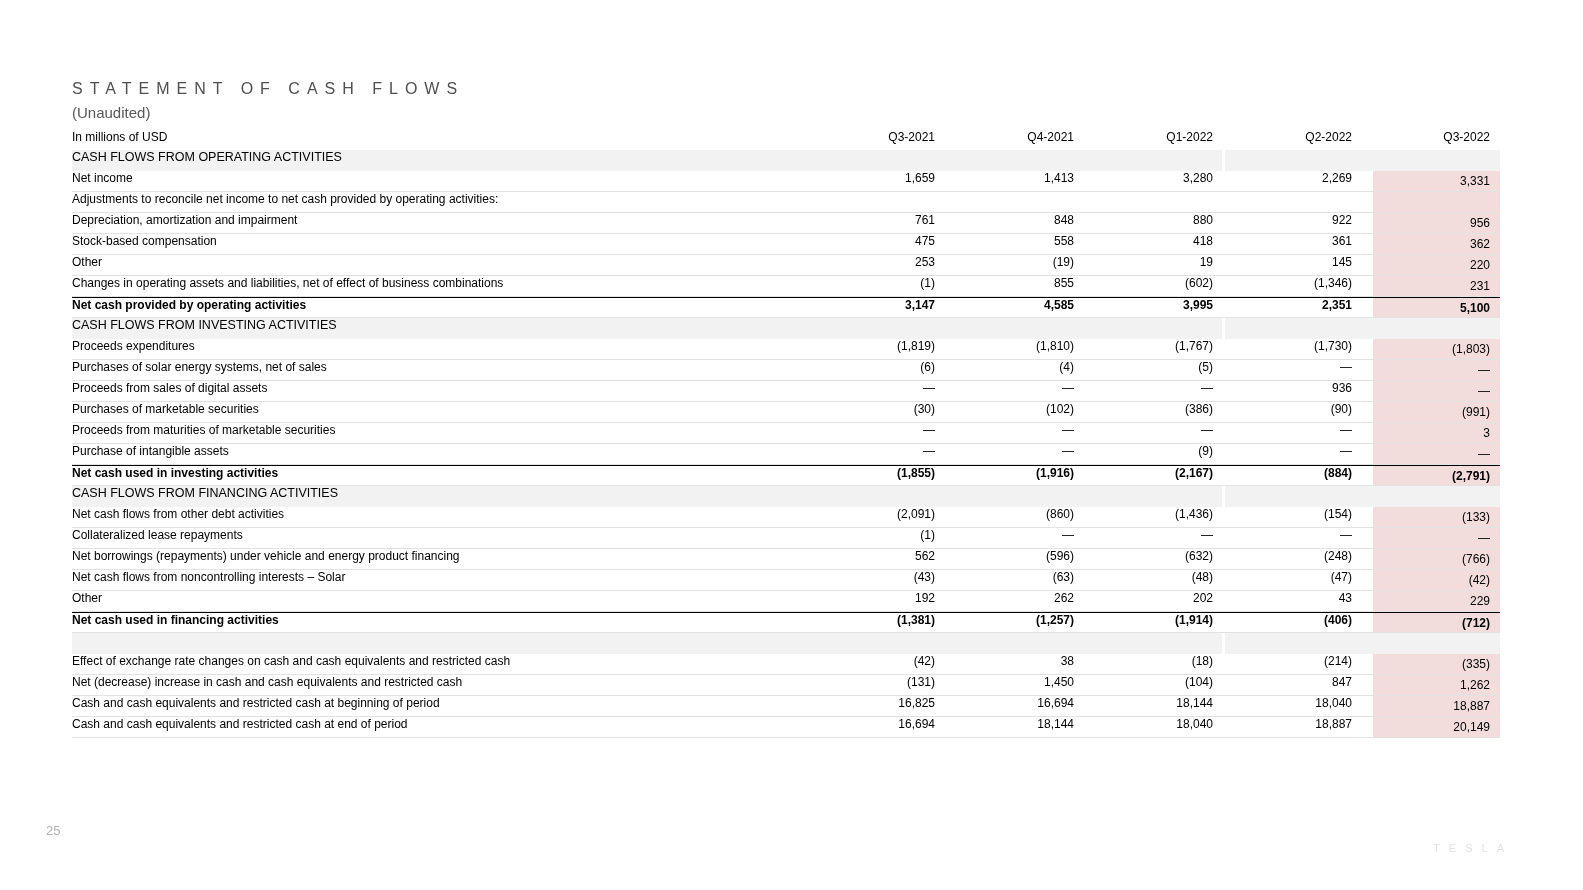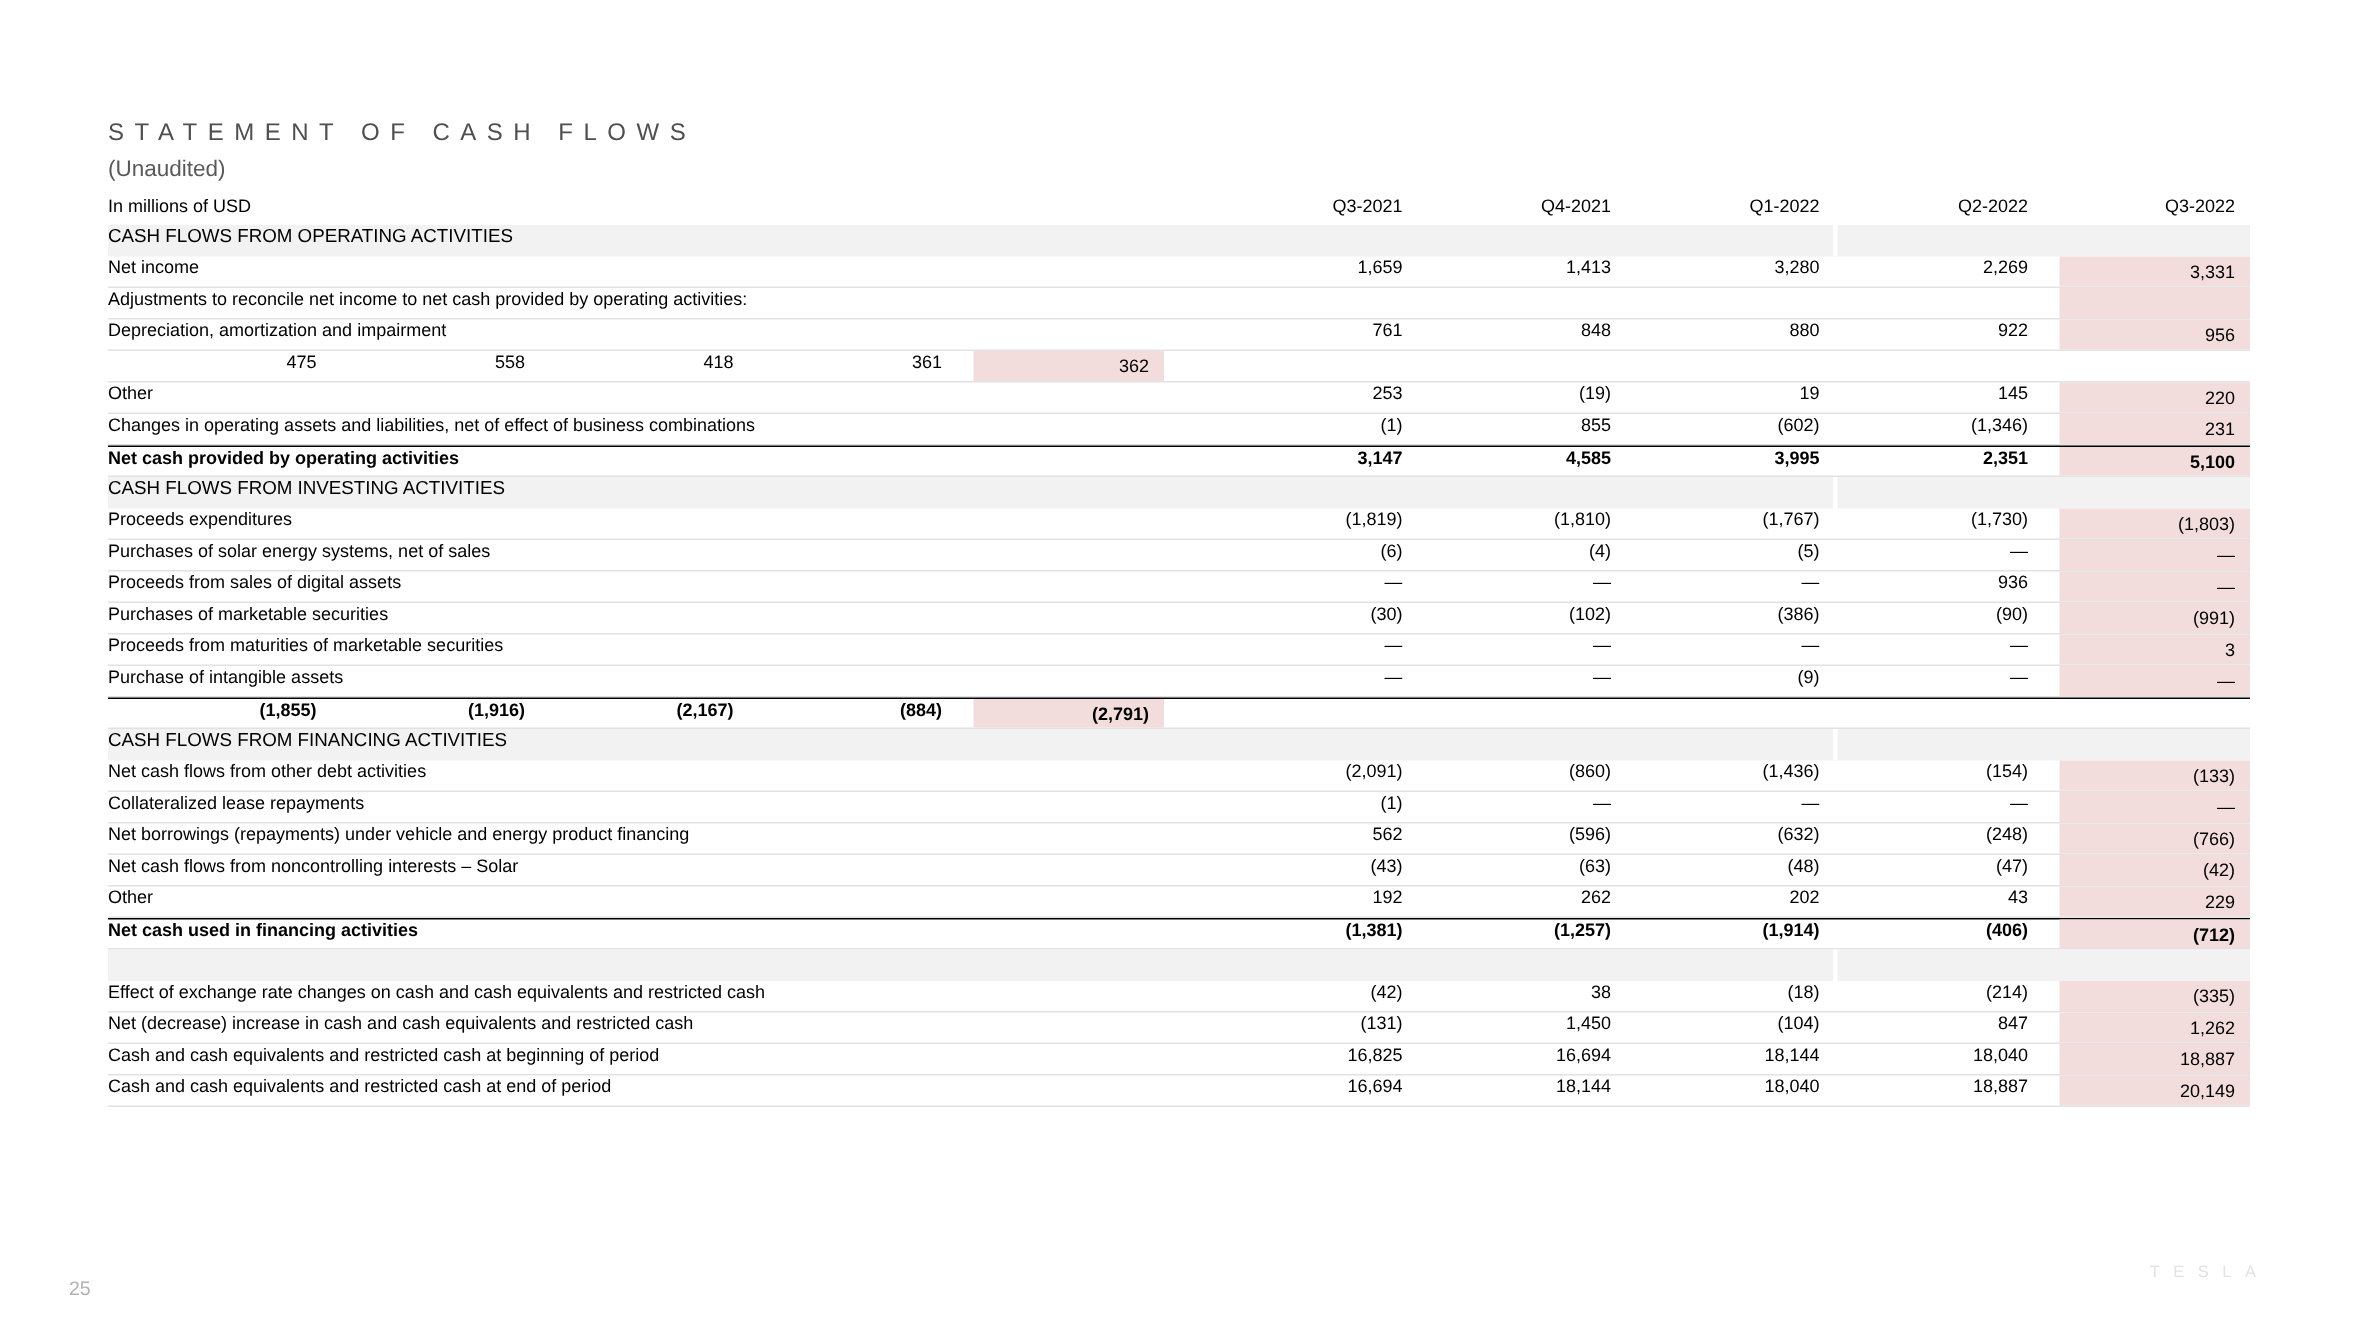--- a/index.html
+++ b/index.html
@@ -79,21 +79,21 @@
   .cell.hl {
     background: var(--highlight-bg);
     height: 100%;
     display: flex;
     align-items: center;
     justify-content: flex-end;
   }
   .page-number {
     position: absolute;
     left: 46px;
-    bottom: 24px;
+    bottom: 52px;
     font-size: 13px;
     color: #b3b3b3;
   }
   .brand-logo {
     position: absolute;
     right: 70px;
     bottom: 36px;
     font-size: 11px;
     font-weight: normal;
     letter-spacing: 9px;
@@ -141,20 +141,21 @@
           </div>
           <div class="row data">
             <div class="cell label">Depreciation, amortization and impairment</div>
             <div class="cell v c1">761</div>
             <div class="cell v c2">848</div>
             <div class="cell v c3">880</div>
             <div class="cell v c4">922</div>
             <div class="cell v c5 hl">956</div>
           </div>
           <div class="row data">
+            <div class="cell label">Stock-based compensation</div>
             <div class="cell v c1">475</div>
             <div class="cell v c2">558</div>
             <div class="cell v c3">418</div>
             <div class="cell v c4">361</div>
             <div class="cell v c5 hl">362</div>
           </div>
           <div class="row data">
             <div class="cell label">Other</div>
             <div class="cell v c1">253</div>
             <div class="cell v c2">(19)</div>
@@ -223,20 +224,21 @@
           </div>
           <div class="row data">
             <div class="cell label">Purchase of intangible assets</div>
             <div class="cell v c1">—</div>
             <div class="cell v c2">—</div>
             <div class="cell v c3">(9)</div>
             <div class="cell v c4">—</div>
             <div class="cell v c5 hl">—</div>
           </div>
           <div class="row total">
+            <div class="cell label">Net cash used in investing activities</div>
             <div class="cell v c1">(1,855)</div>
             <div class="cell v c2">(1,916)</div>
             <div class="cell v c3">(2,167)</div>
             <div class="cell v c4">(884)</div>
             <div class="cell v c5 hl">(2,791)</div>
           </div>
           <div class="row section">
             <div class="cell label">CASH FLOWS FROM FINANCING ACTIVITIES</div>
           </div>
           <div class="row data">

